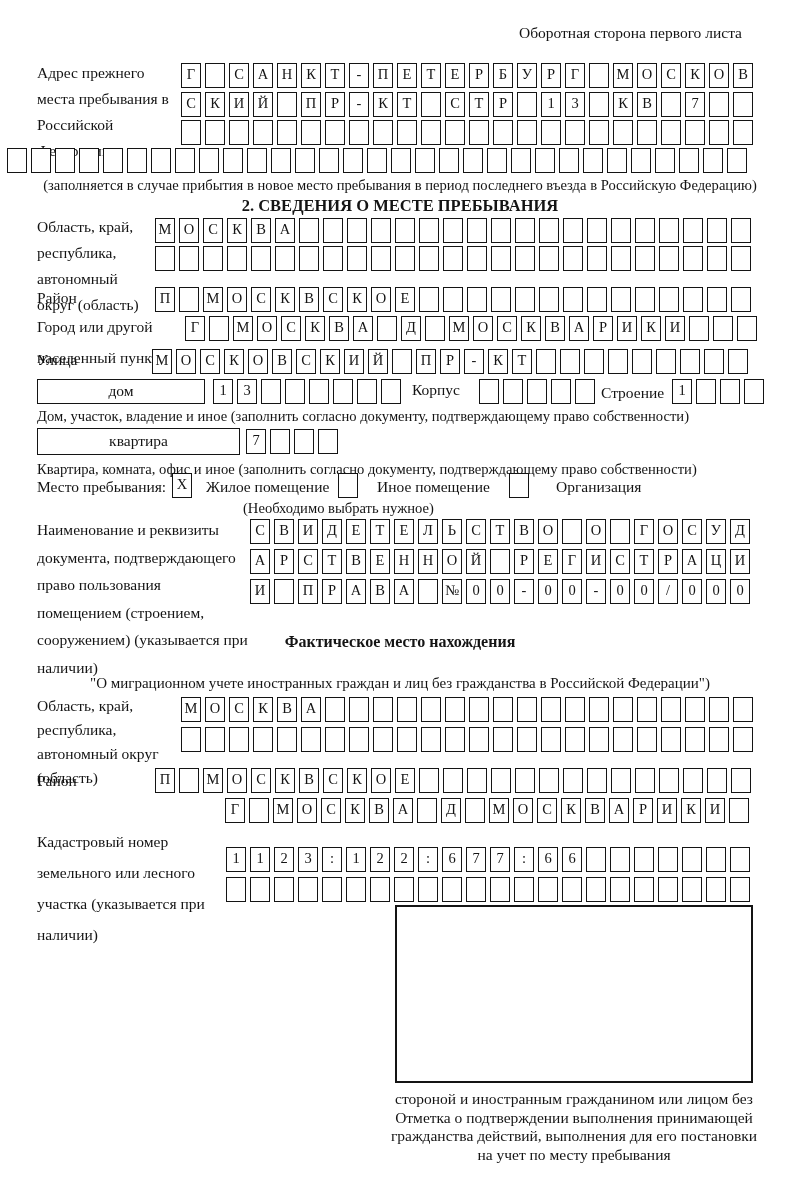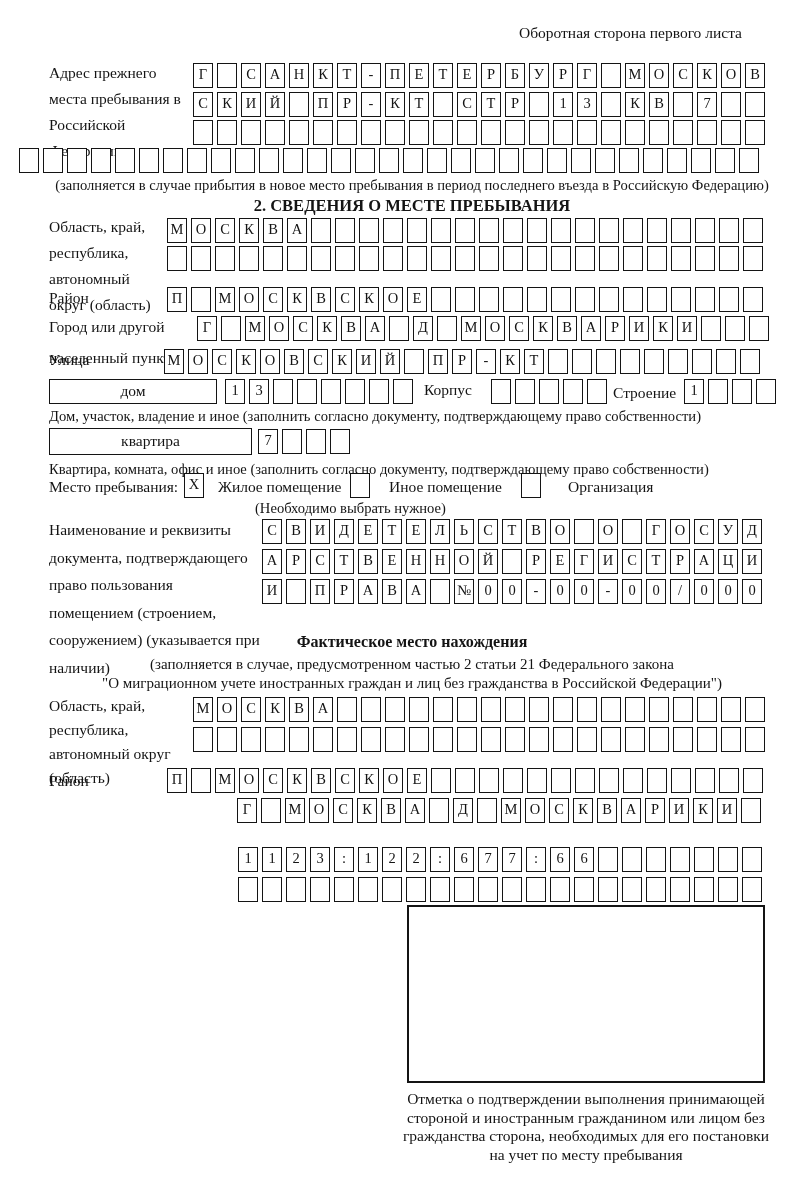--- a/index.html
+++ b/index.html
@@ -1,17 +1,17 @@
 <!DOCTYPE html>
 <html lang="ru"><head>
 <meta charset="utf-8">
 <style>
   html,body{margin:0;padding:0;background:#fff;}
   body{width:800px;height:1180px;position:relative;font-family:"Liberation Serif","DejaVu Serif",serif;color:#141414;}
-  .form{position:absolute;inset:0;margin-left:12px;}
+  .form{position:absolute;inset:0;}
   .abs{position:absolute;}
   .boxrow{position:absolute;white-space:nowrap;line-height:0;}
   .cell{display:inline-block;box-sizing:border-box;width:20px;height:25px;border:1.8px solid #141414;margin-right:4px;
         text-align:center;font-size:14.5px;line-height:21px;vertical-align:top;background:#fff;}
   .label{font-size:15.5px;line-height:26px;}
   .label-tight{font-size:15.5px;line-height:31px;}
   .note{font-size:14.6px;}
   .center{left:0;width:800px;text-align:center;}
   .sec-title{font-size:16.5px;font-weight:bold;}
   .sub-title{font-size:16px;font-weight:bold;}
@@ -68,36 +68,36 @@
   <div class="boxrow" style="left:509px;top:473px;"><span class="cell"></span></div>
   <div class="abs label" style="left:556px;top:474px;">Организация</div>
   <div class="abs note" style="left:243px;top:500px;">(Необходимо выбрать нужное)</div>
 
   <div class="abs label" style="left:37px;top:516px;width:212px;line-height:27.5px;">Наименование и реквизиты документа, подтверждающего право пользования помещением (строением, сооружением) (указывается при наличии)</div>
   <div class="boxrow" style="left:250px;top:519px;"><span class="cell">С</span><span class="cell">В</span><span class="cell">И</span><span class="cell">Д</span><span class="cell">Е</span><span class="cell">Т</span><span class="cell">Е</span><span class="cell">Л</span><span class="cell">Ь</span><span class="cell">С</span><span class="cell">Т</span><span class="cell">В</span><span class="cell">О</span><span class="cell"></span><span class="cell">О</span><span class="cell"></span><span class="cell">Г</span><span class="cell">О</span><span class="cell">С</span><span class="cell">У</span><span class="cell">Д</span></div>
   <div class="boxrow" style="left:250px;top:549px;"><span class="cell">А</span><span class="cell">Р</span><span class="cell">С</span><span class="cell">Т</span><span class="cell">В</span><span class="cell">Е</span><span class="cell">Н</span><span class="cell">Н</span><span class="cell">О</span><span class="cell">Й</span><span class="cell"></span><span class="cell">Р</span><span class="cell">Е</span><span class="cell">Г</span><span class="cell">И</span><span class="cell">С</span><span class="cell">Т</span><span class="cell">Р</span><span class="cell">А</span><span class="cell">Ц</span><span class="cell">И</span></div>
   <div class="boxrow" style="left:250px;top:579px;"><span class="cell">И</span><span class="cell"></span><span class="cell">П</span><span class="cell">Р</span><span class="cell">А</span><span class="cell">В</span><span class="cell">А</span><span class="cell"></span><span class="cell">№</span><span class="cell">0</span><span class="cell">0</span><span class="cell">-</span><span class="cell">0</span><span class="cell">0</span><span class="cell">-</span><span class="cell">0</span><span class="cell">0</span><span class="cell">/</span><span class="cell">0</span><span class="cell">0</span><span class="cell">0</span></div>
 
   <div class="abs sub-title center" style="top:633px;">Фактическое место нахождения</div>
-  <div class="abs note center" style="top:656px;font-size:15px;">(заполняется в случае, предусмотренном частью 2 статьи 21 Федерального закона</div>
   <div class="abs note center" style="top:675px;font-size:15px;">"О миграционном учете иностранных граждан и лиц без гражданства в Российской Федерации")</div>
 
   <div class="abs label-tight" style="left:37px;top:694px;width:155px;line-height:24px;">Область, край, республика, автономный округ (область)</div>
   <div class="boxrow" style="left:181px;top:697px;"><span class="cell">М</span><span class="cell">О</span><span class="cell">С</span><span class="cell">К</span><span class="cell">В</span><span class="cell">А</span><span class="cell"></span><span class="cell"></span><span class="cell"></span><span class="cell"></span><span class="cell"></span><span class="cell"></span><span class="cell"></span><span class="cell"></span><span class="cell"></span><span class="cell"></span><span class="cell"></span><span class="cell"></span><span class="cell"></span><span class="cell"></span><span class="cell"></span><span class="cell"></span><span class="cell"></span><span class="cell"></span></div>
   <div class="boxrow" style="left:181px;top:727px;"><span class="cell"></span><span class="cell"></span><span class="cell"></span><span class="cell"></span><span class="cell"></span><span class="cell"></span><span class="cell"></span><span class="cell"></span><span class="cell"></span><span class="cell"></span><span class="cell"></span><span class="cell"></span><span class="cell"></span><span class="cell"></span><span class="cell"></span><span class="cell"></span><span class="cell"></span><span class="cell"></span><span class="cell"></span><span class="cell"></span><span class="cell"></span><span class="cell"></span><span class="cell"></span><span class="cell"></span></div>
 
   <div class="abs label" style="left:37px;top:768px;">Район</div>
   <div class="boxrow" style="left:155px;top:768px;"><span class="cell">П</span><span class="cell"></span><span class="cell">М</span><span class="cell">О</span><span class="cell">С</span><span class="cell">К</span><span class="cell">В</span><span class="cell">С</span><span class="cell">К</span><span class="cell">О</span><span class="cell">Е</span><span class="cell"></span><span class="cell"></span><span class="cell"></span><span class="cell"></span><span class="cell"></span><span class="cell"></span><span class="cell"></span><span class="cell"></span><span class="cell"></span><span class="cell"></span><span class="cell"></span><span class="cell"></span><span class="cell"></span><span class="cell"></span></div>
 
   <div class="boxrow" style="left:225px;top:798px;"><span class="cell">Г</span><span class="cell"></span><span class="cell">М</span><span class="cell">О</span><span class="cell">С</span><span class="cell">К</span><span class="cell">В</span><span class="cell">А</span><span class="cell"></span><span class="cell">Д</span><span class="cell"></span><span class="cell">М</span><span class="cell">О</span><span class="cell">С</span><span class="cell">К</span><span class="cell">В</span><span class="cell">А</span><span class="cell">Р</span><span class="cell">И</span><span class="cell">К</span><span class="cell">И</span><span class="cell"></span></div>
 
+  <div class="abs label-tight" style="left:37px;top:826px;width:190px;">Кадастровый номер земельного или лесного участка (указывается при наличии)</div>
   <div class="boxrow" style="left:226px;top:847px;"><span class="cell">1</span><span class="cell">1</span><span class="cell">2</span><span class="cell">3</span><span class="cell">:</span><span class="cell">1</span><span class="cell">2</span><span class="cell">2</span><span class="cell">:</span><span class="cell">6</span><span class="cell">7</span><span class="cell">7</span><span class="cell">:</span><span class="cell">6</span><span class="cell">6</span><span class="cell"></span><span class="cell"></span><span class="cell"></span><span class="cell"></span><span class="cell"></span><span class="cell"></span><span class="cell"></span></div>
   <div class="boxrow" style="left:226px;top:877px;"><span class="cell"></span><span class="cell"></span><span class="cell"></span><span class="cell"></span><span class="cell"></span><span class="cell"></span><span class="cell"></span><span class="cell"></span><span class="cell"></span><span class="cell"></span><span class="cell"></span><span class="cell"></span><span class="cell"></span><span class="cell"></span><span class="cell"></span><span class="cell"></span><span class="cell"></span><span class="cell"></span><span class="cell"></span><span class="cell"></span><span class="cell"></span><span class="cell"></span></div>
 
   <div class="abs stamp" style="left:395px;top:905px;width:358px;height:178px;"></div>
   <div class="abs" style="left:358px;top:1090px;width:432px;">
+    <div class="caption-line">стороной и иностранным гражданином или лицом без</div>
     <div class="caption-line">Отметка о подтверждении выполнения принимающей</div>
-    <div class="caption-line">стороной и иностранным гражданином или лицом без</div>
-    <div class="caption-line">гражданства сторона, необходимых для его постановки</div>
+    <div class="caption-line">гражданства действий, выполнения для его постановки</div>
     <div class="caption-line">на учет по месту пребывания</div>
   </div>
 
 </div>
 
 </body></html>

